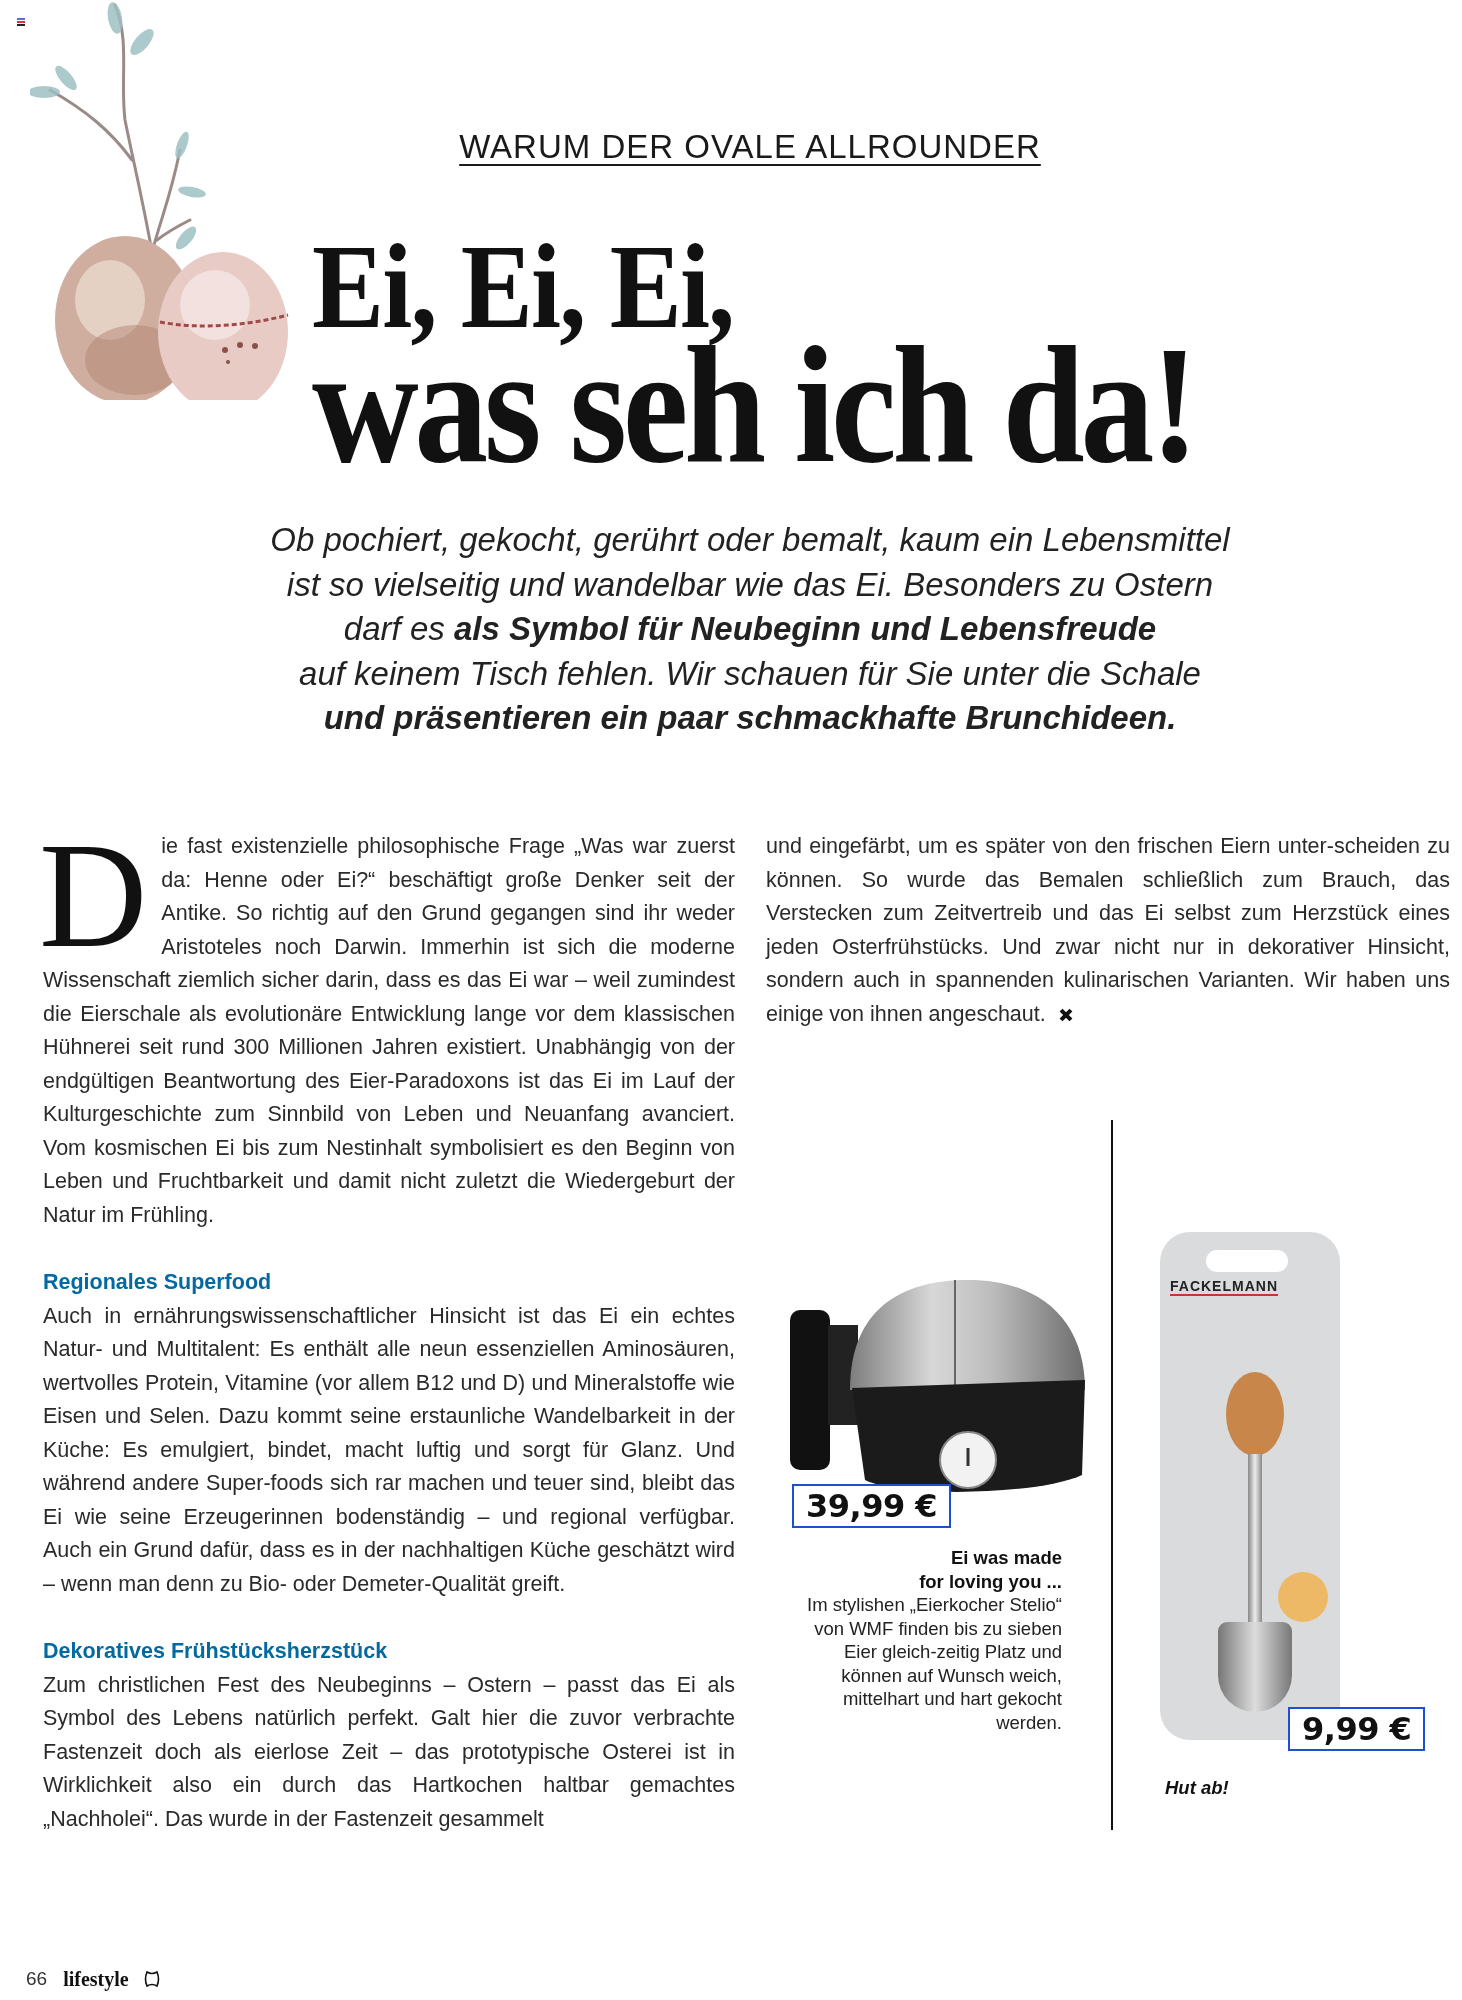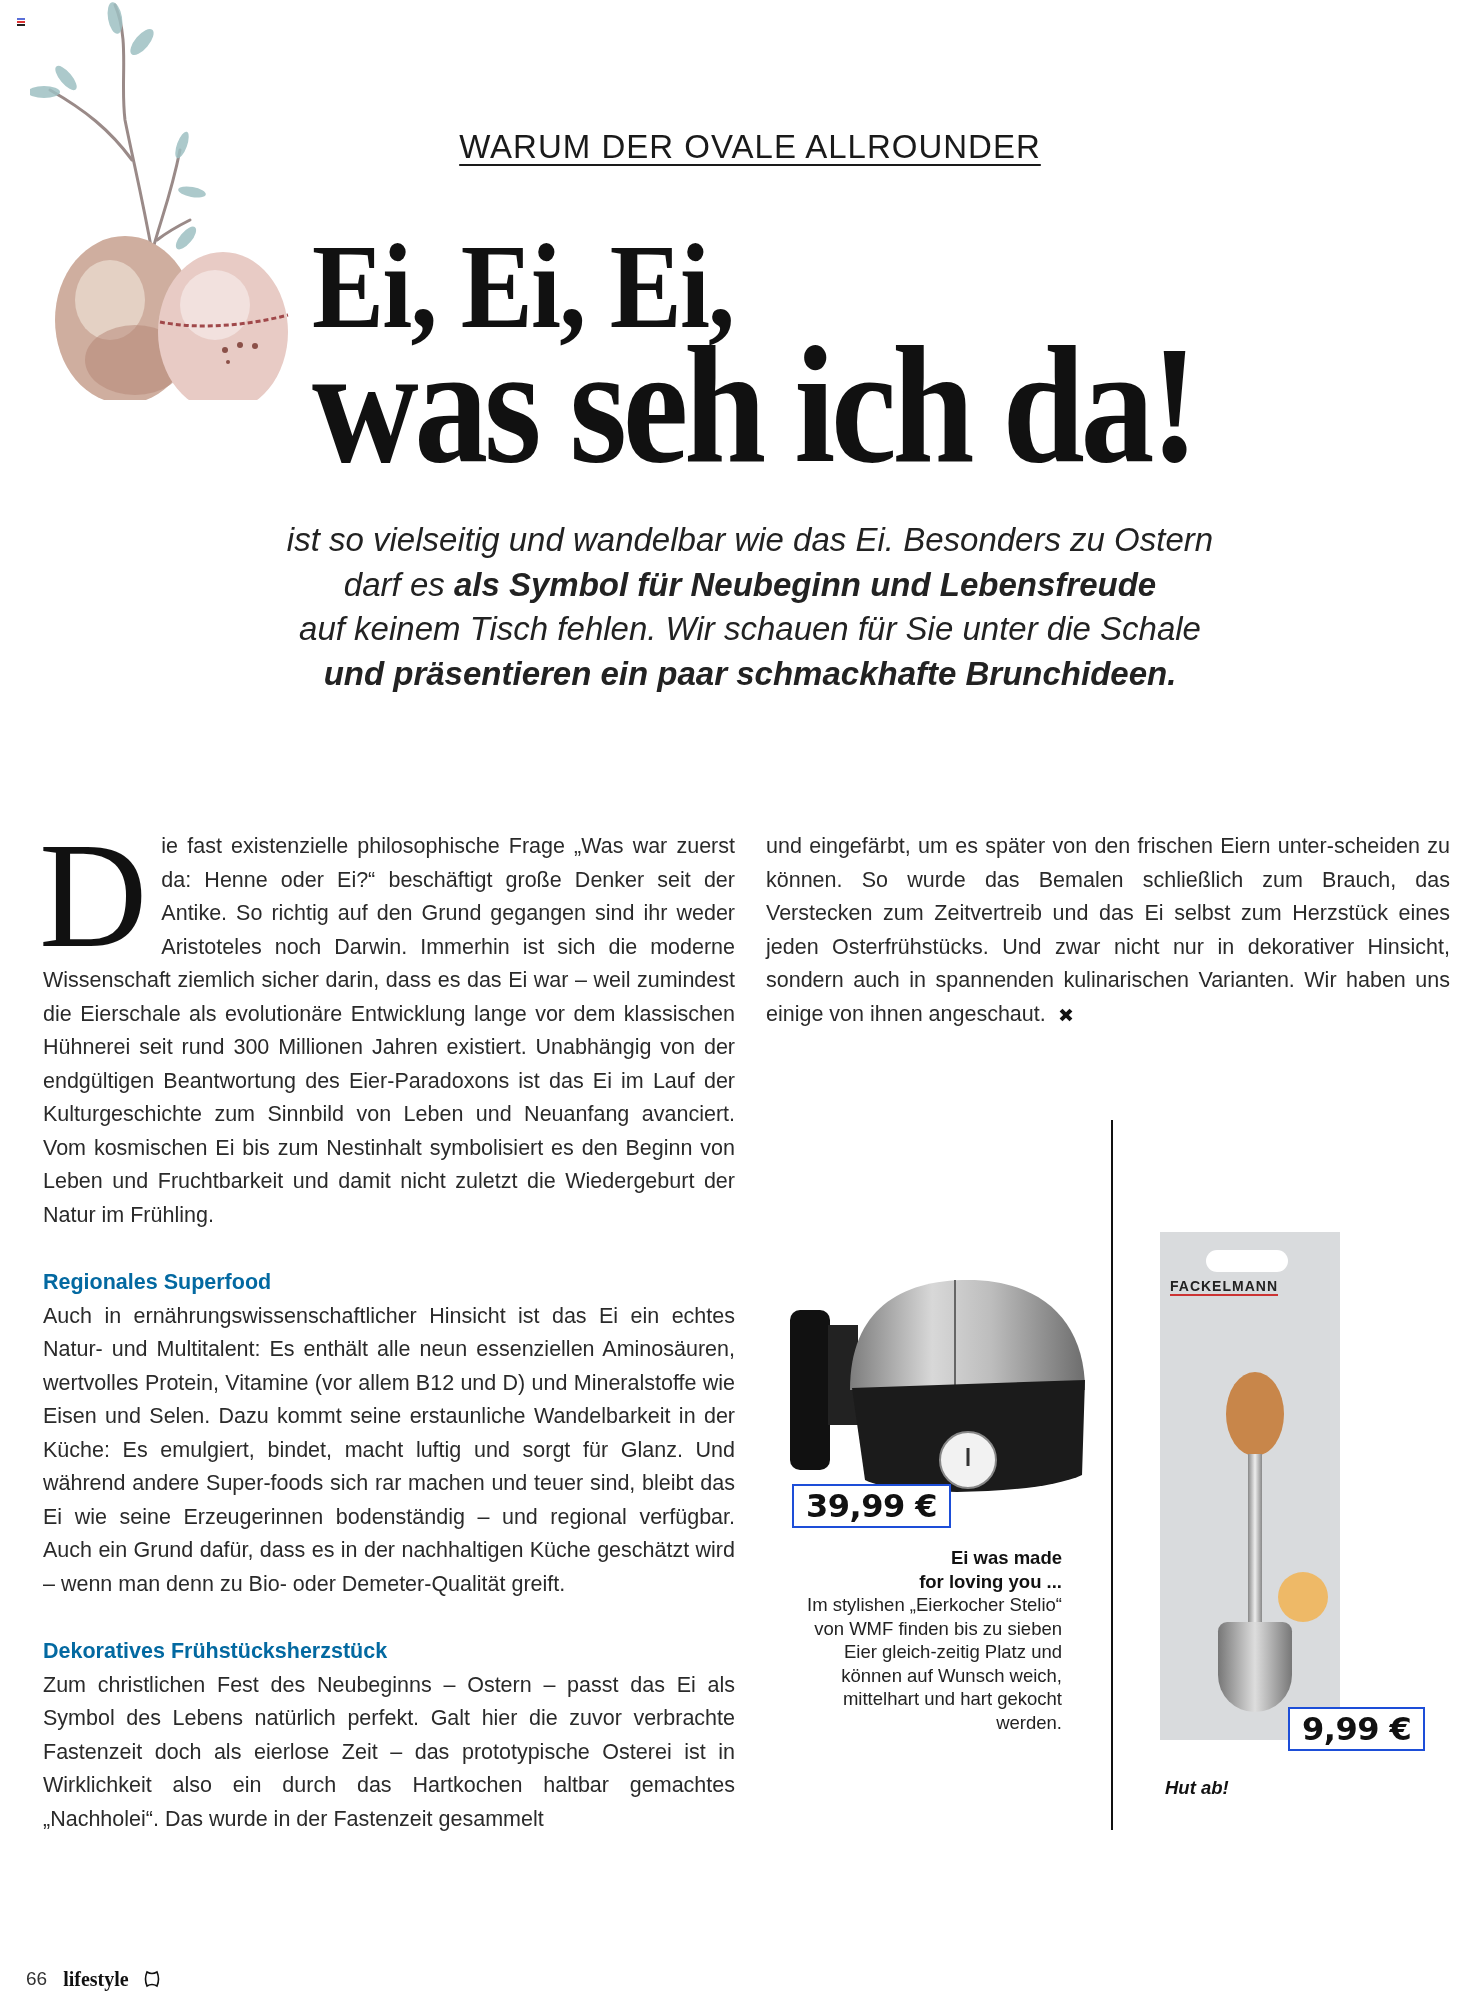--- a/index.html
+++ b/index.html
@@ -44,21 +44,21 @@
 
   
   .cooker { left:790px; top:1280px; width:300px; height:240px; }
   .price { border:2px solid #1d4ed8; background:#fff; font-weight:bold; font-size:32px; line-height:40px; padding:0 12px;
            color:#111; font-family:"DejaVu Sans", sans-serif; letter-spacing:-0.5px; }
   .price-1 { left:792px; top:1484px; }
   .caption-1 { left:800px; top:1546px; width:262px; text-align:right; font-size:18.5px; line-height:23.5px; color:#222; }
   .caption-1 .ct { font-weight:bold; color:#111; }
 
   
-  .package { left:1160px; top:1232px; width:180px; height:508px; background:#d9dbdd; }
+  .package { left:1160px; top:1232px; width:180px; height:508px; background:#d9dbdd;border-radius:30px; }
   .price-2 { left:1288px; top:1707px; }
   .caption-2 { left:1165px; top:1776px; width:240px; font-size:18.5px; line-height:23.5px; color:#222; }
   .caption-2 .ct { font-weight:bold; color:#111;font-style:italic; }
 
   
   .footer { left:0; top:1964px; height:30px; display:flex; align-items:center; }
   .page-num { font-size:19px; color:#333; margin-right:16px;padding-left:26px; }
   .section { font-family:"Liberation Serif", serif; font-weight:bold; font-size:20px; color:#111; margin-right:14px; }
 </style>
 </head>
@@ -103,20 +103,21 @@
 <div class="abs kicker">
   <span>WARUM DER OVALE ALLROUNDER</span><br>
 </div>
 
 <div class="abs headline">
   <div class="h1">Ei, Ei, Ei,</div>
   <div class="h2">was seh ich da!</div>
 </div>
 
 <div class="abs deck">
+  <div>Ob pochiert, gekocht, gerührt oder bemalt, kaum ein Lebensmittel</div>
   <div>ist so vielseitig und wandelbar wie das Ei. Besonders zu Ostern</div>
   <div><span>darf es </span><b>als Symbol für Neubeginn und Lebensfreude</b></div>
   <div>auf keinem Tisch fehlen. Wir schauen für Sie unter die Schale</div>
   <div><b>und präsentieren ein paar schmackhafte Brunchideen.</b></div>
 </div>
 
 <div class="abs col col-left">
   <span class="dropcap">D</span>
   <p style="margin:0">ie fast existenzielle philosophische Frage „Was war zuerst da: Henne oder Ei?“ beschäftigt große Denker seit der Antike. So richtig auf den Grund gegangen sind ihr weder Aristoteles noch Darwin. Immerhin ist sich die moderne Wissenschaft ziemlich sicher darin, dass es das Ei war – weil zumindest die Eierschale als evolutionäre Entwicklung lange vor dem klassischen Hühnerei seit rund 300 Millionen Jahren existiert. Unabhängig von der endgültigen Beantwortung des Eier-Paradoxons ist das Ei im Lauf der Kulturgeschichte zum Sinnbild von Leben und Neuanfang avanciert. Vom kosmischen Ei bis zum Nestinhalt symbolisiert es den Beginn von Leben und Fruchtbarkeit und damit nicht zuletzt die Wiedergeburt der Natur im Frühling.</p>
   <div class="subhead">Regionales Superfood</div>

